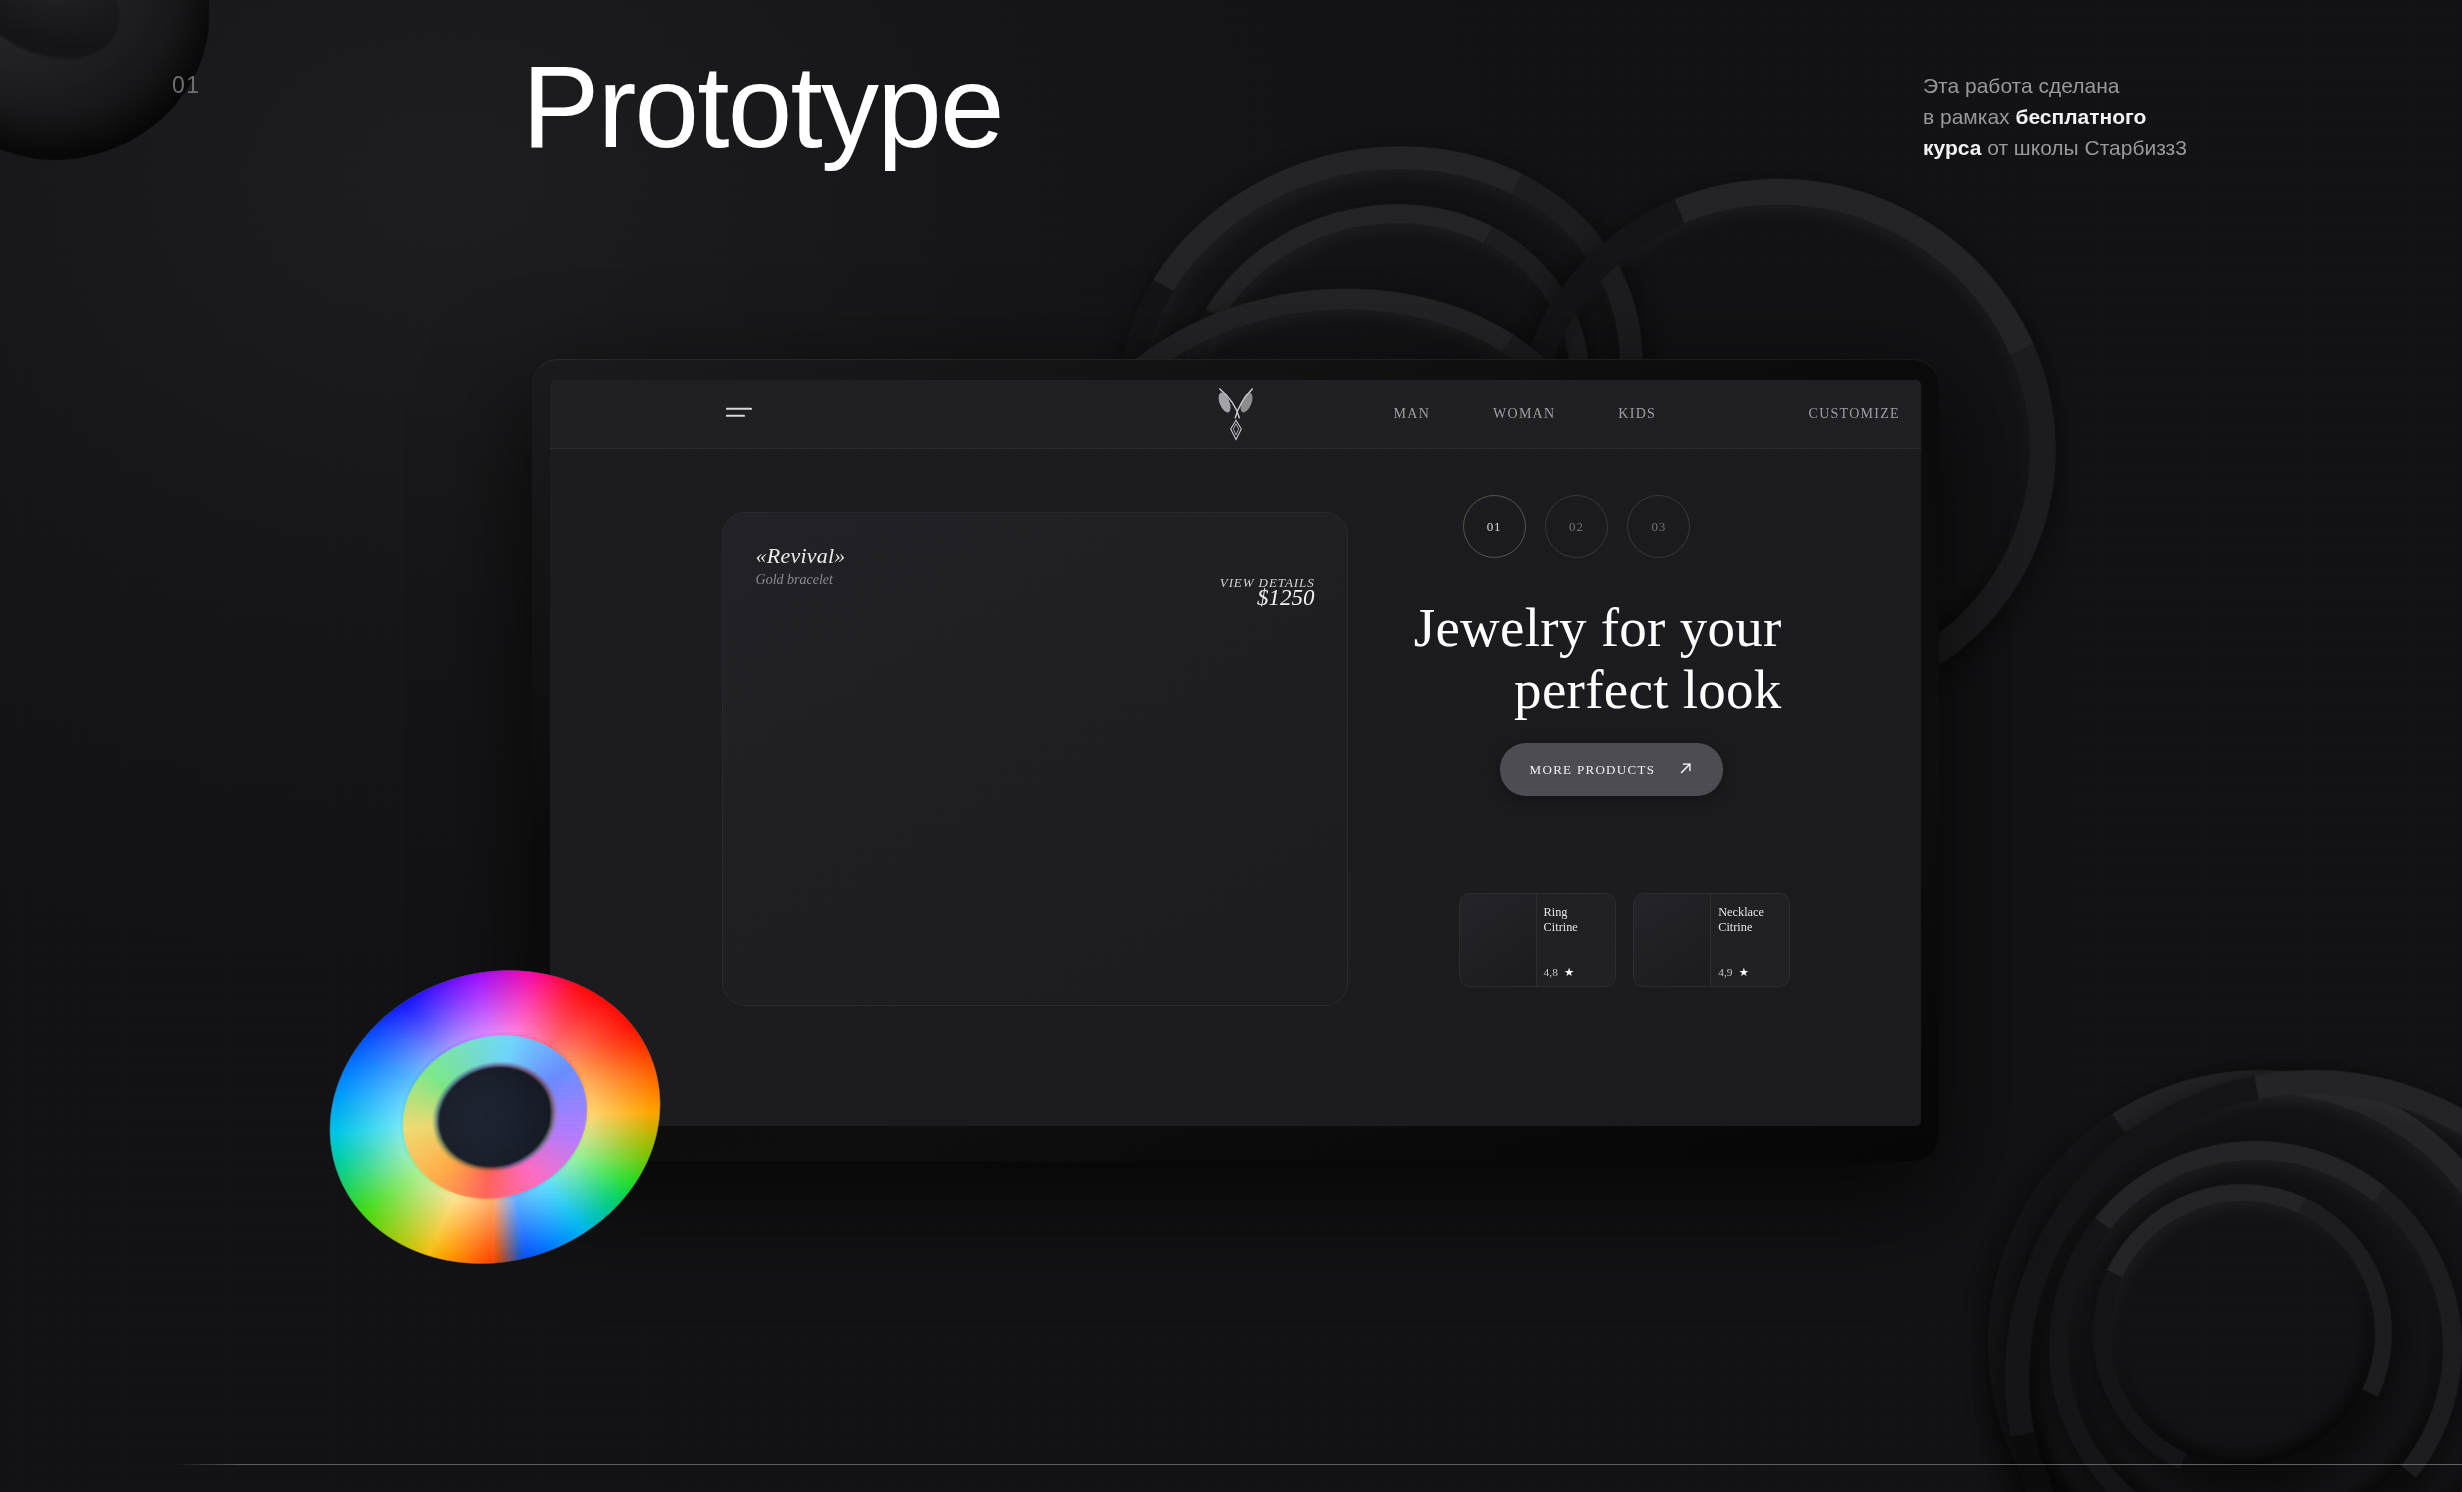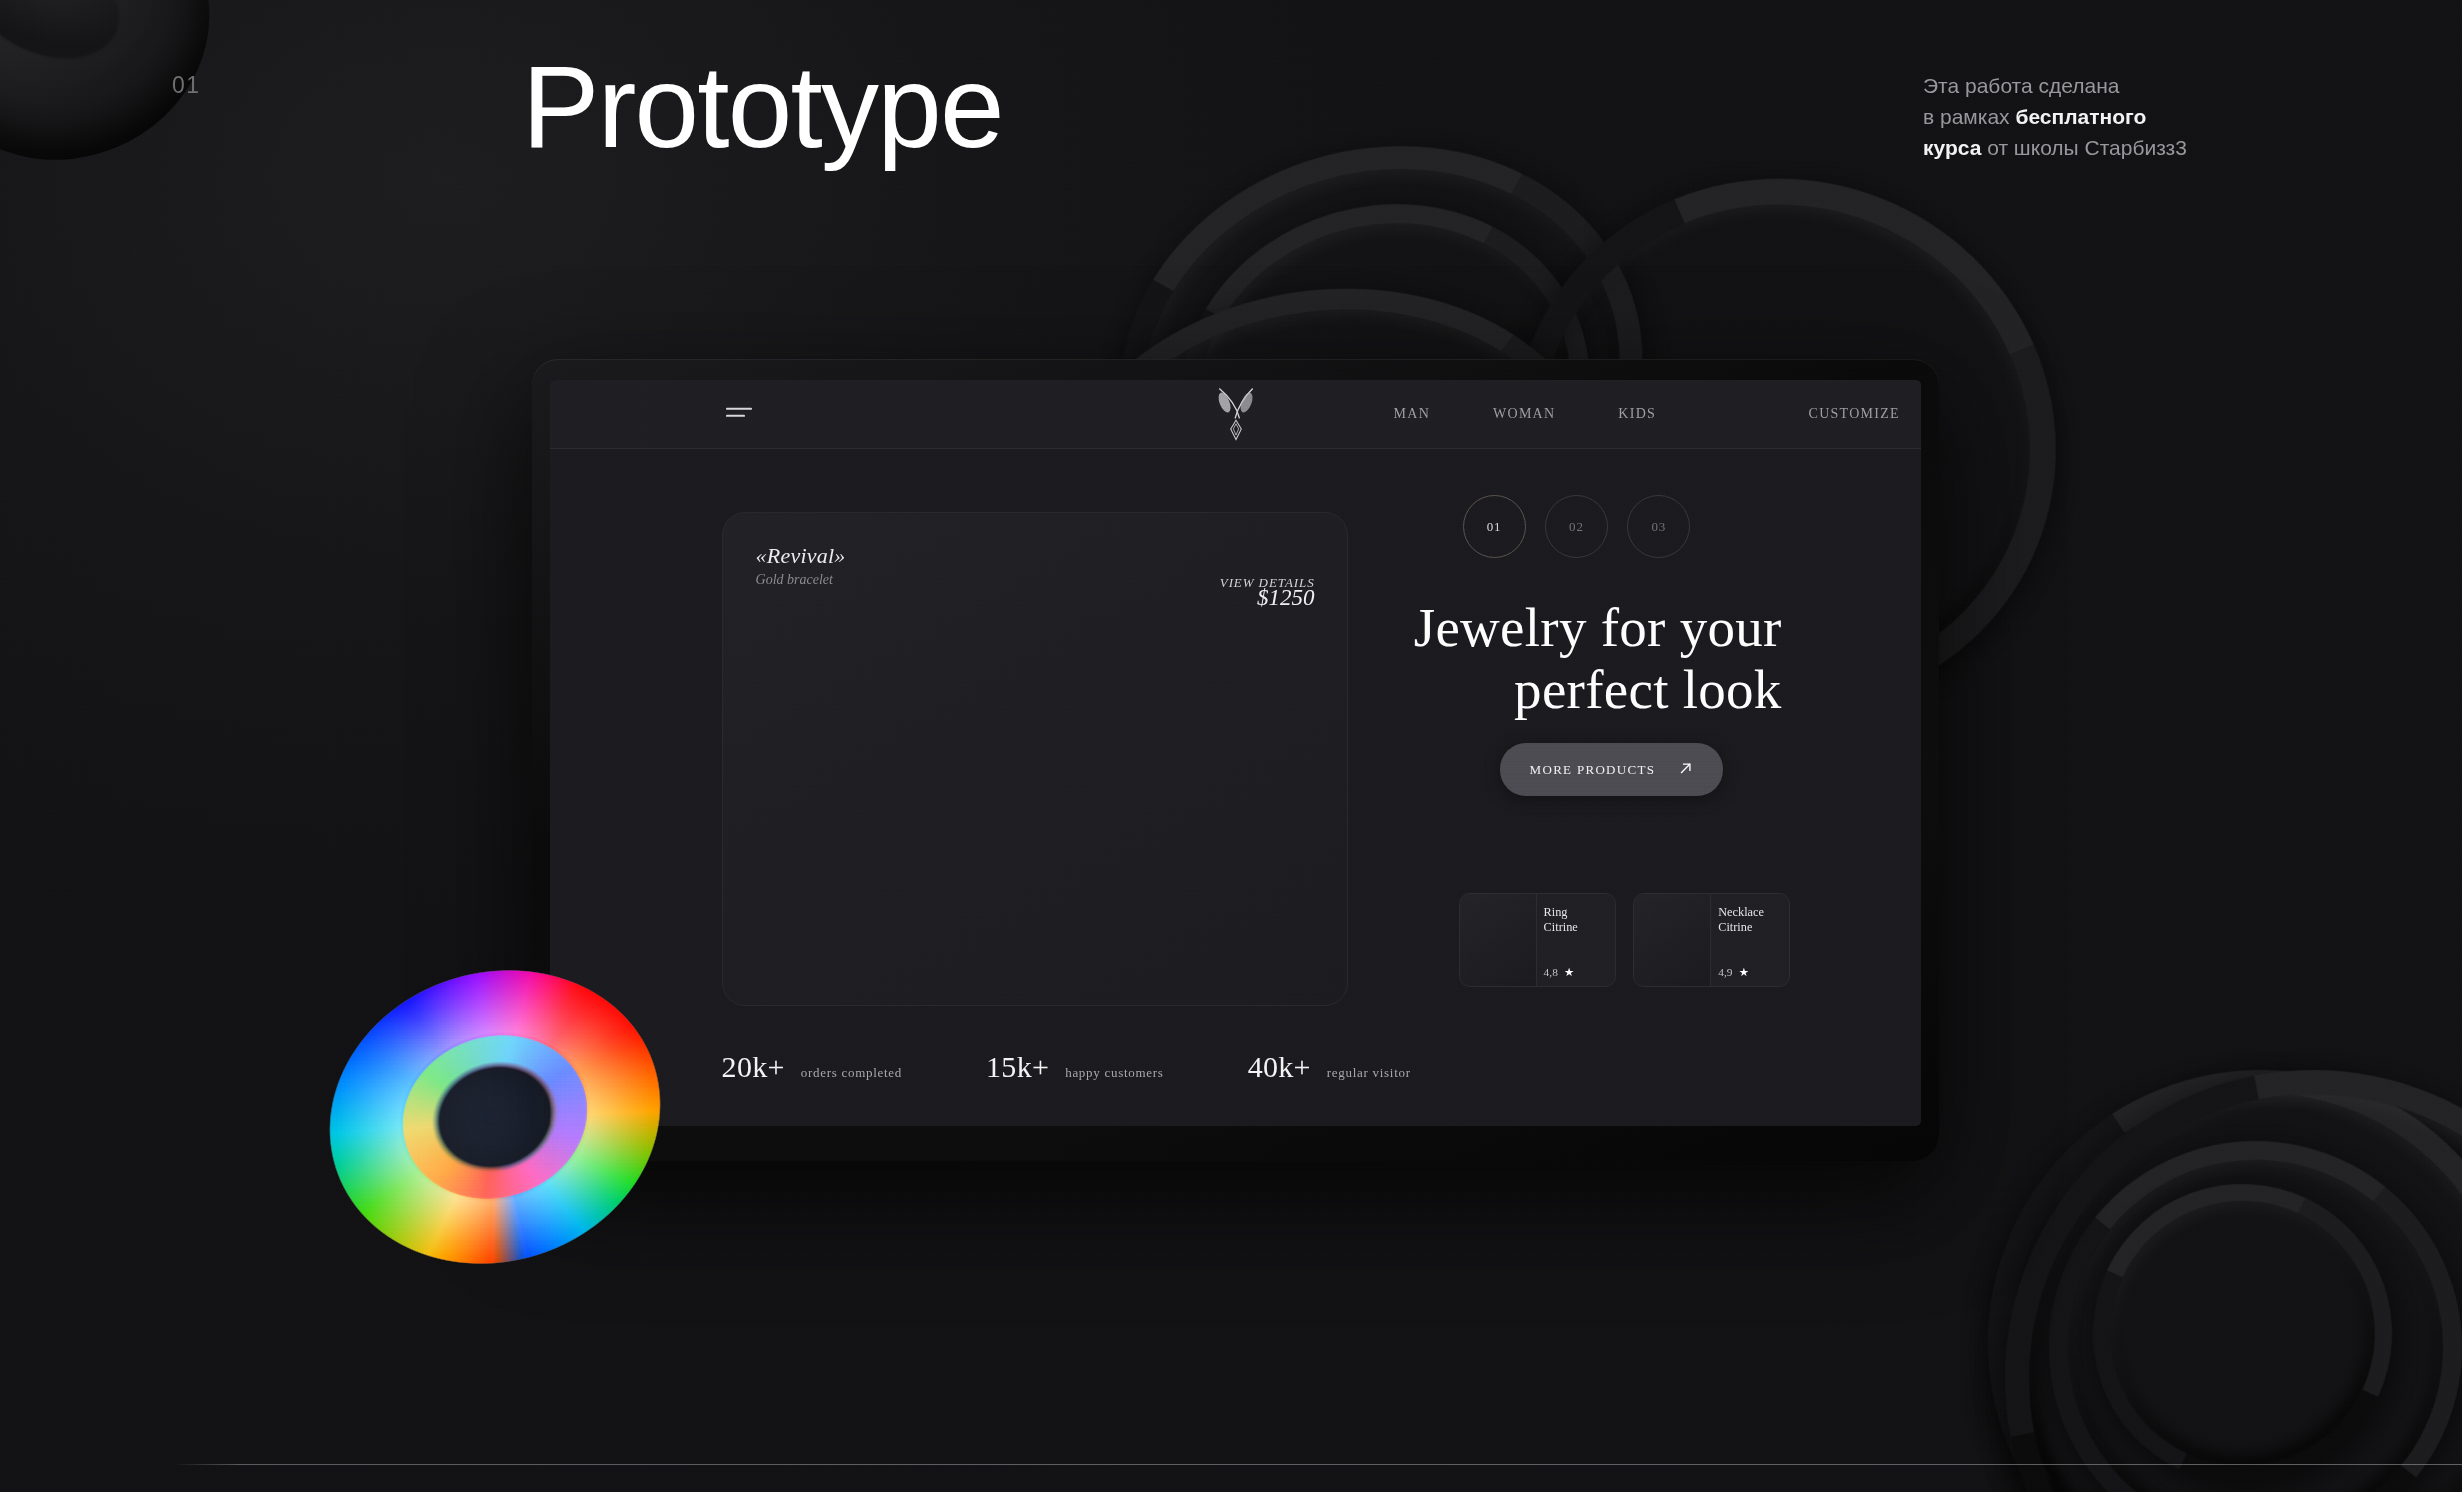--- a/index.html
+++ b/index.html
@@ -432,34 +432,20 @@
               <div>Necklace</div>
               <div>Citrine</div>
             </div>
             <div class="mrate">
               <span>4,9</span>
               <span class="star">★</span>
             </div>
           </div>
         </div>
 
-        <div id="stats">
-          <div class="stat">
-            <span class="num">20k+</span>
-            <span class="lbl">orders completed</span>
-          </div>
-          <div class="stat">
-            <span class="num">15k+</span>
-            <span class="lbl">happy customers</span>
-          </div>
-          <div class="stat">
-            <span class="num">40k+</span>
-            <span class="lbl">regular visitor</span>
-          </div>
-        </div>
 
       </div>
     </div>
   </div>
 
   <div id="torus">
     <div class="glow"></div>
     <div class="body"></div>
     <div class="shade"></div>
     <div class="inner"></div>

